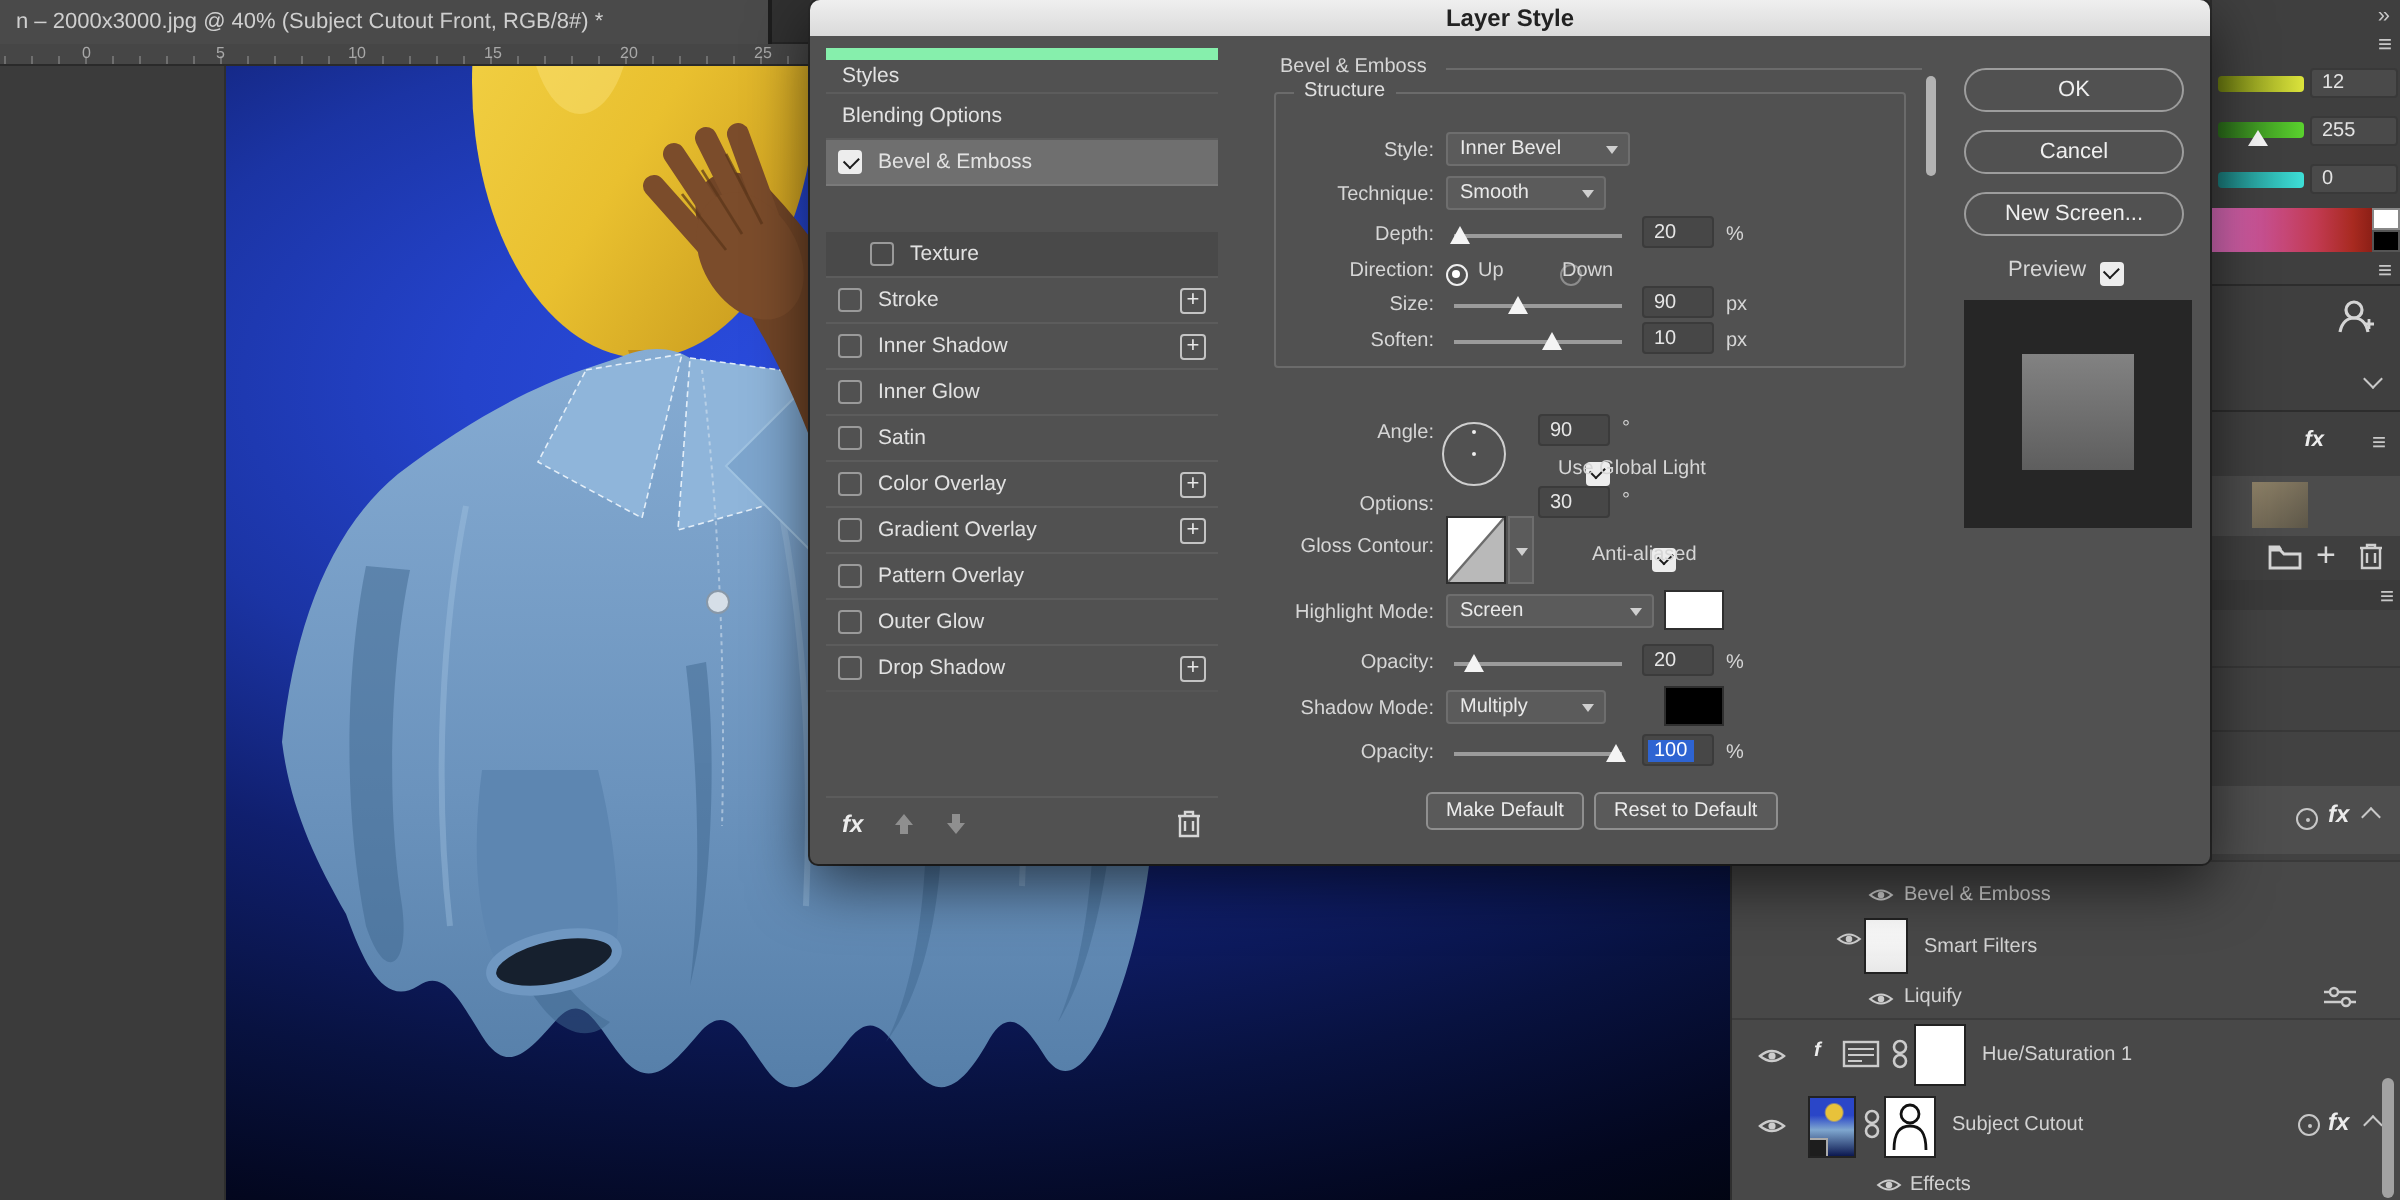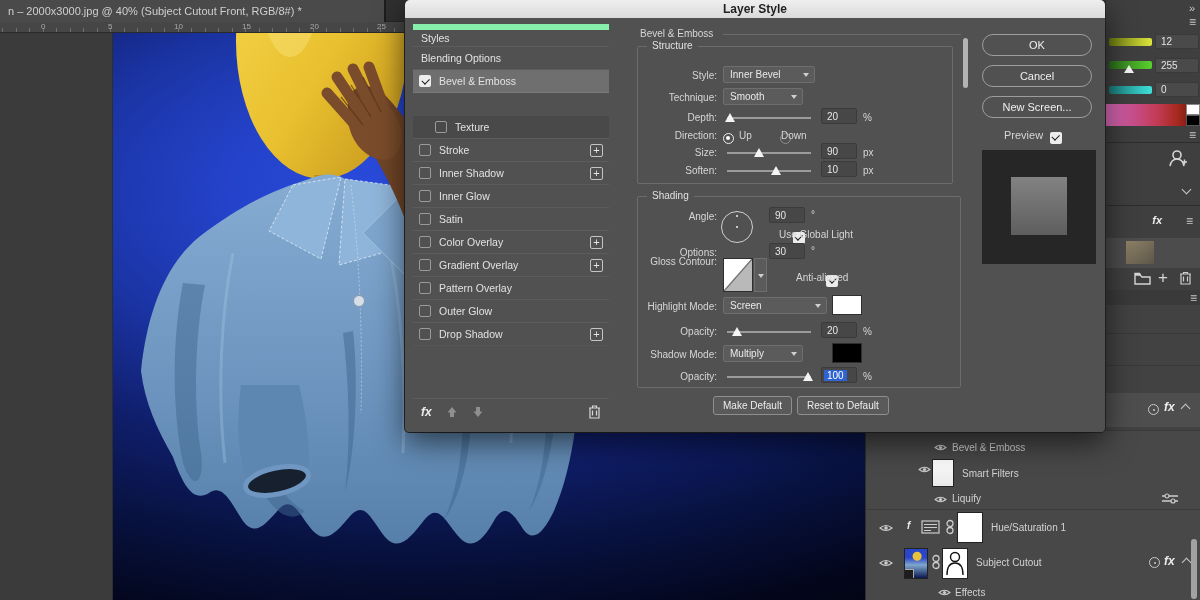--- a/index.html
+++ b/index.html
@@ -448,40 +448,37 @@
   <span class="lbl2" style="left:458px;top:147px">px</span>
   <span class="lbl" style="left:230px;top:165px">Soften:</span>
   <div class="track" style="left:322px;top:170px;width:84px">
       <span class="thumb" style="left:58%"></span>
     </div>
   <div class="vbox" style="left:416px;top:161px">
       <span>10</span>
     </div>
   <span class="lbl2" style="left:458px;top:165px">px</span>
 
-  <div class="grp" style="left:232px;top:196px;width:324px;height:192px">
-    <span class="grp-label">Shading</span>
-  </div>
   <span class="lbl" style="left:230px;top:211px">Angle:</span>
   <div class="abs" style="left:316px;top:211px;width:32px;height:32px;border:1.5px solid #cfcfcf;border-radius:50%">
     <span class="abs" style="left:13.5px;top:13.5px;width:2px;height:2px;background:#eee;border-radius:50%"></span>
     <span class="abs" style="left:13.5px;top:3px;width:2px;height:2px;background:#eee;border-radius:50%"></span>
   </div>
   <div class="vbox" style="left:364px;top:207px">
       <span>90</span>
     </div>
   <span class="lbl2" style="left:406px;top:209px">°</span>
   <span class="cb on abs" style="left:357px;top:228px"></span>
   <span class="lbl2" style="left:374px;top:229px">Use Global Light</span>
   <span class="lbl" style="left:230px;top:247px">Options:</span>
   <div class="vbox" style="left:364px;top:243px">
       <span>30</span>
     </div>
   <span class="lbl2" style="left:406px;top:245px">°</span>
-  <span class="lbl" style="left:230px;top:256px">Gloss Contour:</span>
+  <span class="lbl" style="left:230px;top:268px">Gloss Contour:</span>
   <div class="abs" style="left:318px;top:258px;width:30px;height:34px;background:#fff;border:1px solid #2e2e2e">
     <svg width="28" height="32" viewBox="0 0 28 32">
         <path d="M0 32 L28 0 L28 32 Z" fill="#b9b9b9"></path>
         <path d="M0 32 L28 0" stroke="#6c6c6c" stroke-width="1.2"></path>
       </svg>
   </div>
   <div class="abs" style="left:349px;top:258px;width:13px;height:34px;background:#5b5b5b;border:1px solid #6e6e6e">
     <span class="abs" style="left:3px;top:15px;width:0;height:0;border-left:3.5px solid transparent;border-right:3.5px solid transparent;border-top:4px solid #cfcfcf"></span>
   </div>
   <span class="cb on abs" style="left:374px;top:271px"></span>

